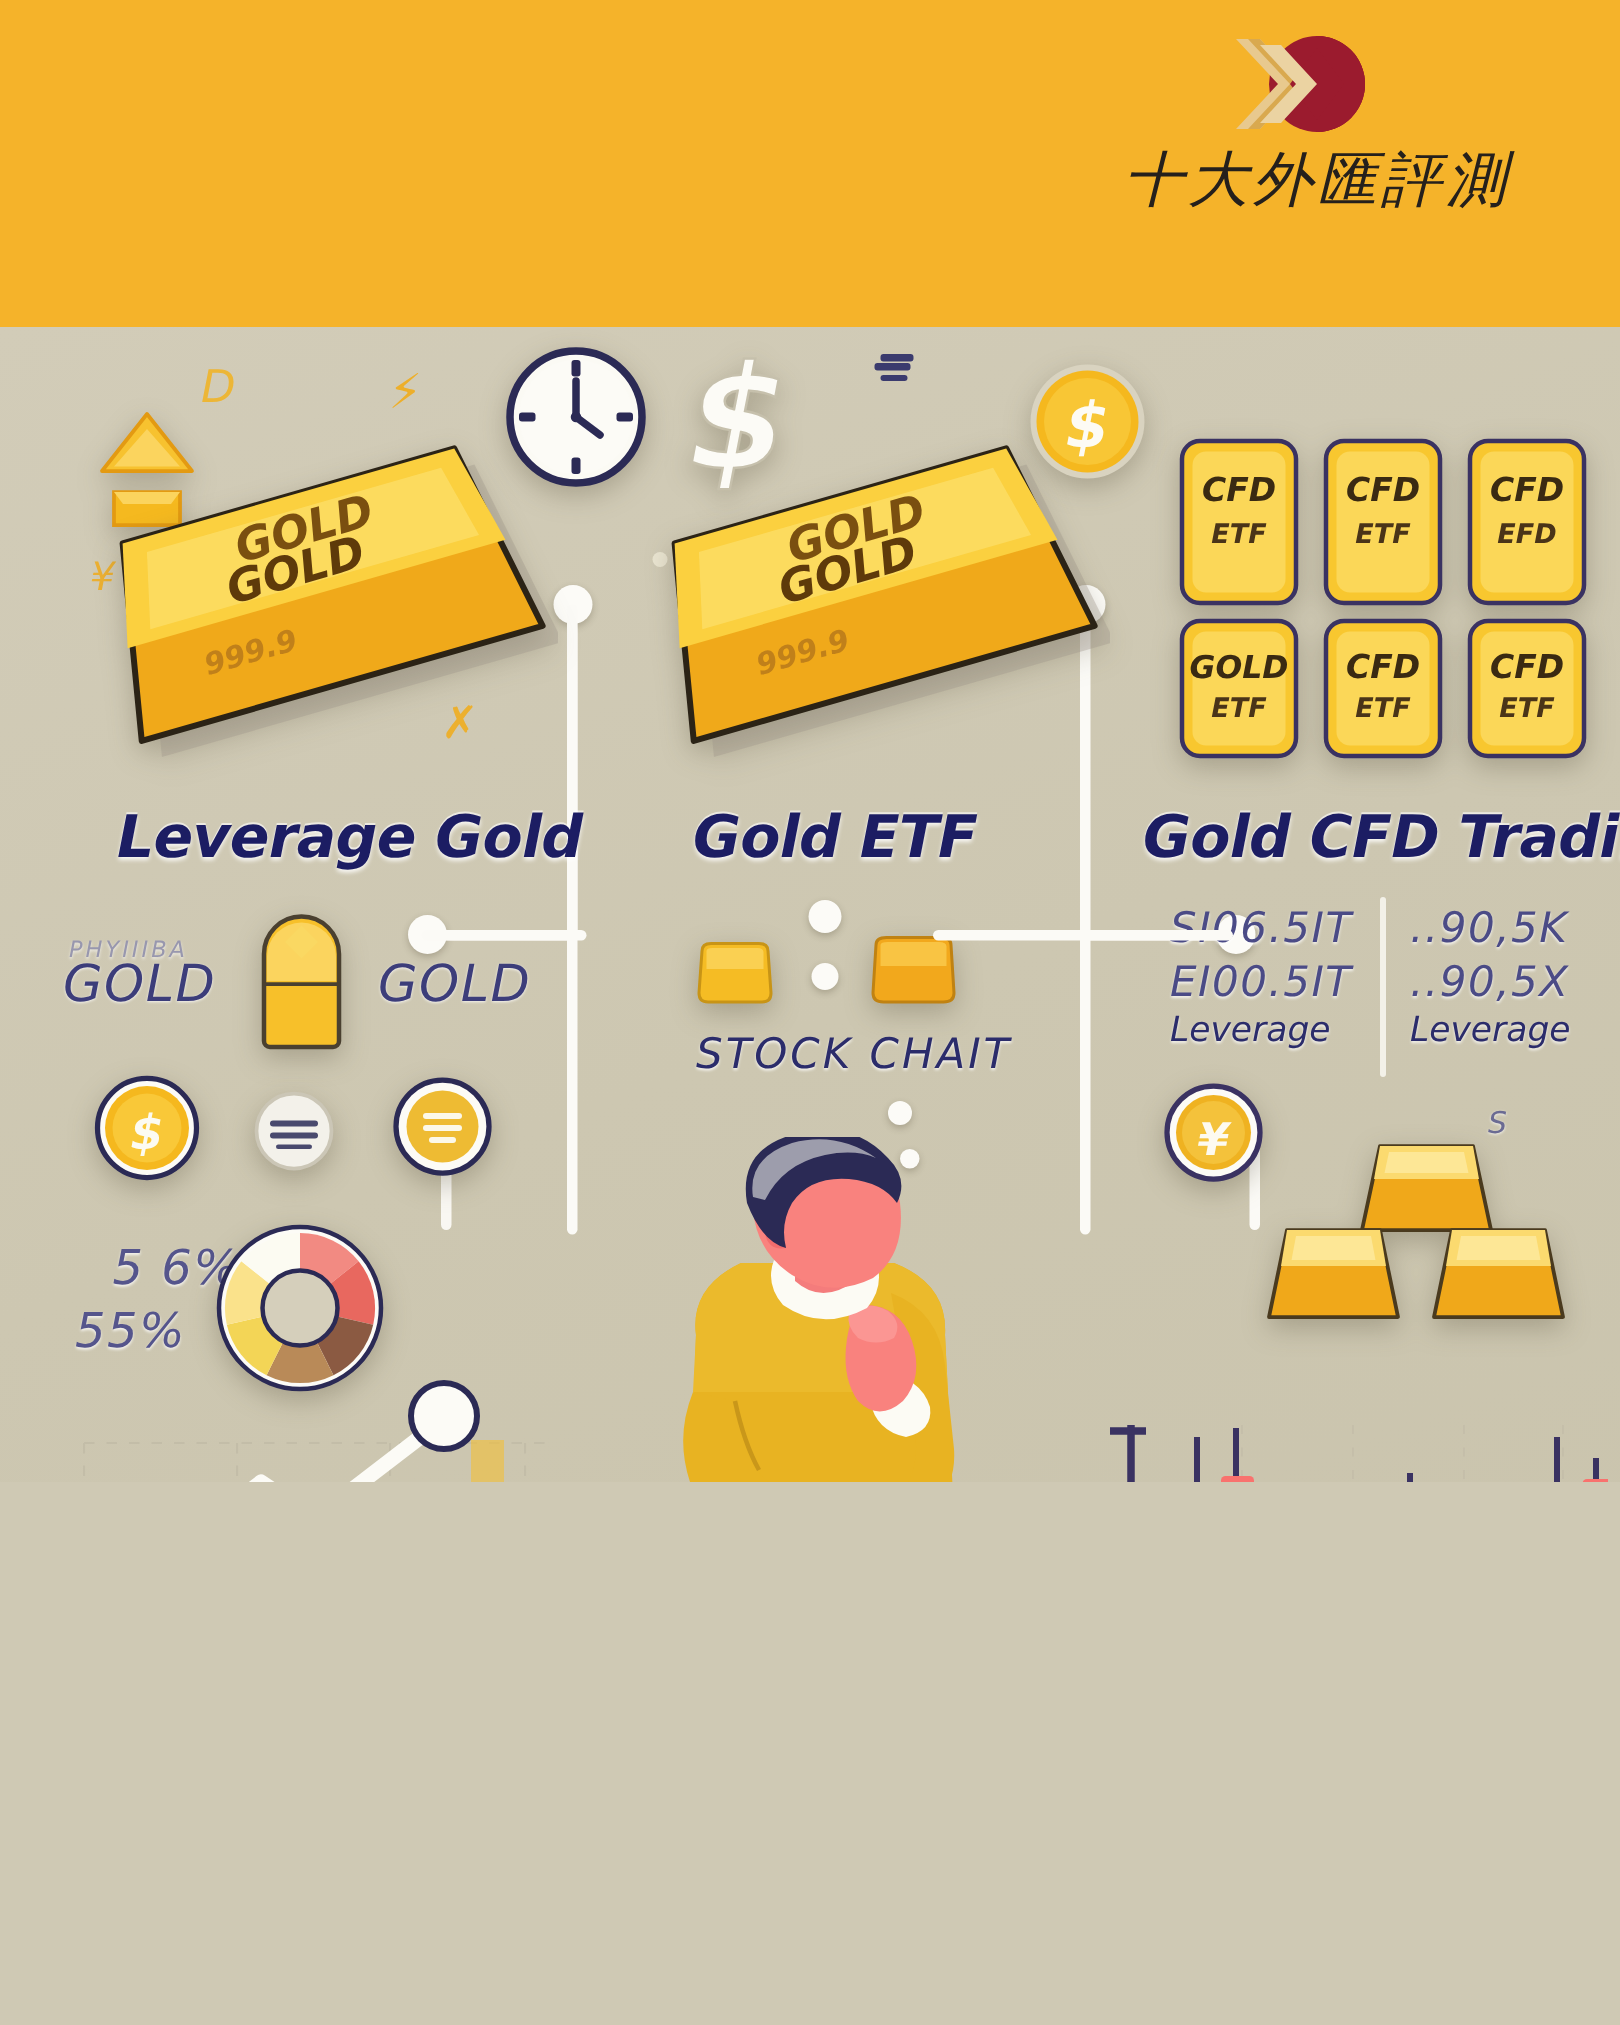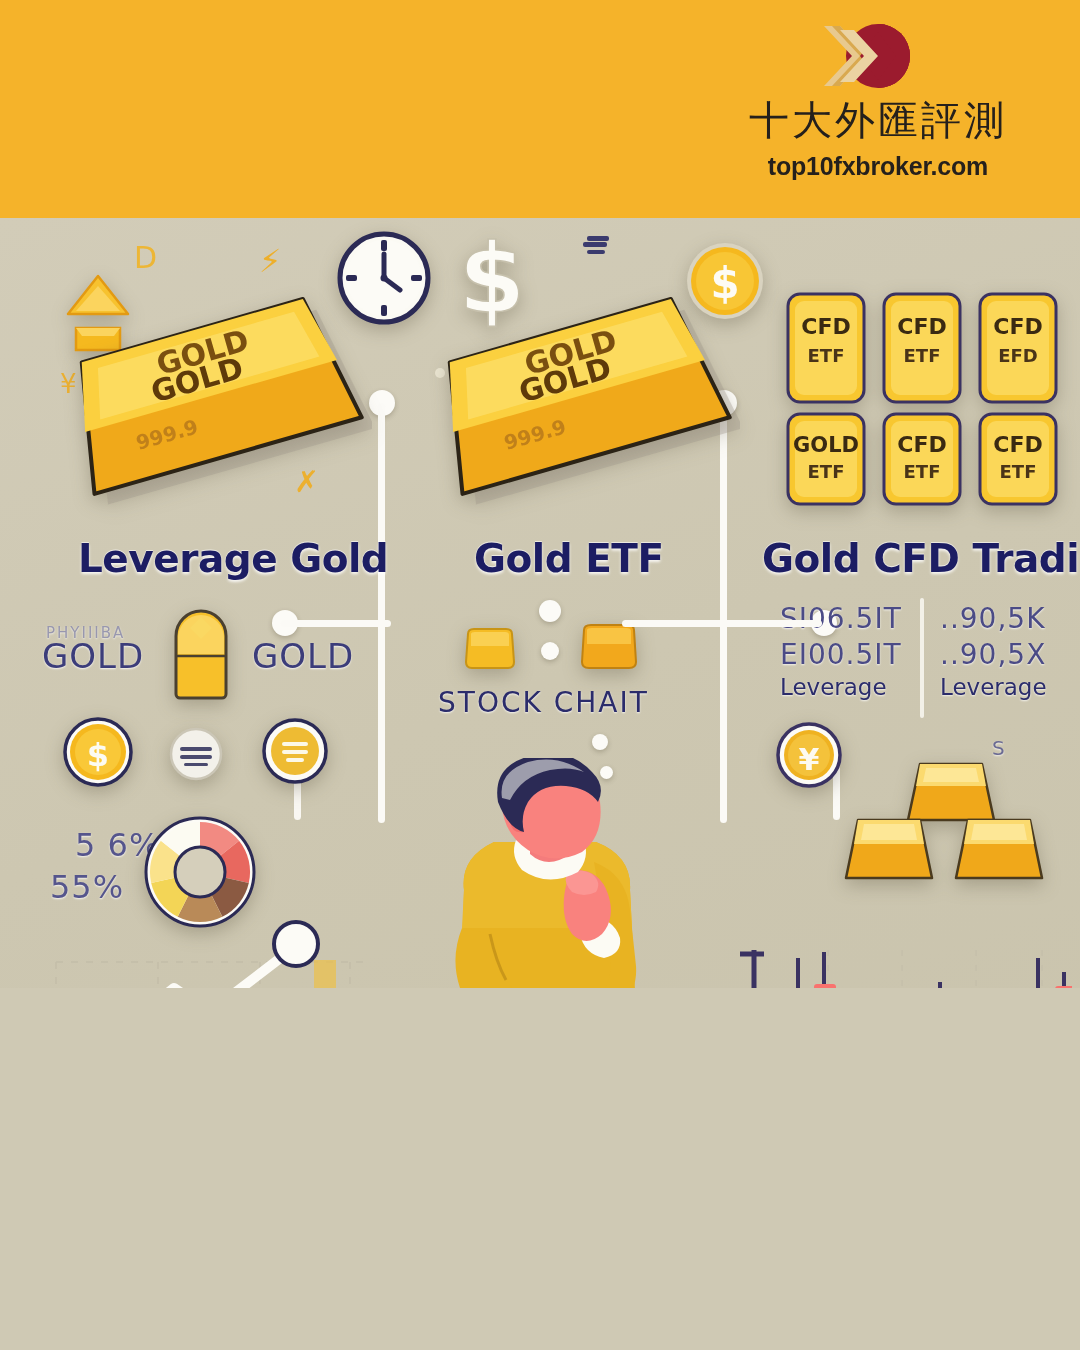--- a/index.html
+++ b/index.html
@@ -2,21 +2,21 @@
 <html><head>
 <meta charset="utf-8">
 <style>
   * { box-sizing: border-box; margin: 0; padding: 0; }
   html, body {
     width: 1080px; height: 1350px;
     font-family: "Liberation Sans", sans-serif;
     background: #cfc9b4;
     overflow: hidden;
   }
-  .page { position: relative; width: 1080px; height: 988px; overflow: hidden; }
+  .page { position: relative; width: 1080px; height: 988px; overflow: hidden; font-style: italic; }
 
   
   .header {
     position: absolute; left: 0; top: 0;
     width: 1080px; height: 218px;
     background: #f5b32a;
   }
   .brand {
     position: absolute; right: 52px; top: 18px;
     width: 300px; text-align: center;
@@ -98,21 +98,20 @@
       <svg class="brand-logo" viewBox="0 0 300 76">
         <path d="M150 6 L150 70 A32 32 0 0 0 150 6 Z" fill="#9B1B2E"></path>
         <path d="M150 6 A32 32 0 0 1 150 70 L150 6 Z" fill="#9B1B2E"></path>
         <circle cx="150" cy="38" r="32" fill="#9B1B2E"></circle>
         <polygon points="112,8 140,38 112,68 96,68 124,38 96,8" fill="#E8C98E"></polygon>
         <polygon points="112,8 140,38 112,68 104,68 132,38 104,8" fill="#D9A94F"></polygon>
         <polygon points="132,38 150,14 168,38 150,62" fill="#9B1B2E"></polygon>
         <polygon points="126,12 150,38 126,64 112,64 136,38 112,12" fill="#EBD3A2"></polygon>
       </svg>
       <div class="brand-cn">十大外匯評測</div>
-      <div class="brand-url">top10fxbroker.com</div>
     </div>
   </div>
 
   <div class="canvas">
 
     <div class="conn conn-v" style="left:378px; top:185px; height:420px;"></div>
     <div class="node" style="left:369px; top:172px;"></div>
     <div class="conn conn-h" style="left:281px; top:402px; width:104px;"></div>
     <div class="node" style="left:272px; top:392px;"></div>
     <div class="conn conn-v" style="left:378px; top:402px; height:8px;"></div>
@@ -236,21 +235,21 @@
       </g>
       <g>
         <rect x="198" y="128" width="76" height="90" rx="12" fill="#F8C72F" stroke="#3A3262" stroke-width="3"></rect>
         <rect x="205" y="135" width="62" height="76" rx="9" fill="#FBD758"></rect>
         <text x="236" y="166" text-anchor="middle" font-family="DejaVu Sans" font-size="22" font-weight="bold" fill="#3A2A12">CFD</text>
         <text x="236" y="192" text-anchor="middle" font-family="DejaVu Sans" font-size="18" font-weight="bold" fill="#4A3418">ETF</text>
       </g>
     </svg>
 
     <div class="sec-title" style="left:78px; top:318px;">Leverage Gold</div>
-    <div class="sec-title" style="left:474px; top:318px;">Gold ETF</div>
+    <div class="sec-title" style="left:462px; top:318px;">Gold ETF</div>
     <div class="sec-title" style="left:762px; top:318px;">Gold CFD Trading</div>
 
     <div class="lbl lbl-faint" style="left:46px; top:406px;">PHYIIIBA</div>
     <div class="lbl lbl-gold" style="left:42px; top:418px;">GOLD</div>
     <div class="lbl lbl-gold" style="left:252px; top:418px;">GOLD</div>
 
     <svg class="art shadow-soft" style="left:170px; top:384px; width:62px; height:100px;" viewBox="0 0 62 100">
       <path d="M6 34 A25 25 0 0 1 56 34 L56 92 A4 4 0 0 1 52 96 L10 96 A4 4 0 0 1 6 92 Z" fill="#F7C02A" stroke="#4A4030" stroke-width="3"></path>
       <path d="M8 36 A23 23 0 0 1 54 36 L54 52 L8 52 Z" fill="#FBD45E"></path>
       <line x1="6" y1="54" x2="56" y2="54" stroke="#4A4030" stroke-width="2.5"></line>
@@ -298,21 +297,21 @@
       <path d="M6 8 Q6 3 12 3 L44 3 Q50 3 50 8 L52 36 Q52 42 46 42 L10 42 Q4 42 4 36 Z" fill="#F5BC24" stroke="#C89416" stroke-width="2"></path>
       <path d="M9 8 Q9 6 13 6 L43 6 Q47 6 47 9 L47 20 L9 20 Z" fill="#FBD45E" opacity=".8"></path>
     </svg>
     <svg class="art shadow-soft" style="left:578px; top:404px; width:62px; height:50px;" viewBox="0 0 62 50">
       <path d="M6 8 Q6 3 13 3 L49 3 Q56 3 56 8 L58 40 Q58 46 51 46 L11 46 Q4 46 4 40 Z" fill="#F2A81C" stroke="#C08212" stroke-width="2"></path>
       <path d="M9 8 Q9 6 14 6 L48 6 Q53 6 53 9 L53 22 L9 22 Z" fill="#FAC94A" opacity=".85"></path>
     </svg>
     <div class="node" style="left:539px; top:382px; width:22px; height:22px;"></div>
     <div class="node" style="left:541px; top:424px; width:18px; height:18px;"></div>
 
-    <div class="lbl lbl-stock" style="left:438px; top:468px;">STOCK CHAIT</div>
+    <div class="lbl lbl-stock" style="left:464px; top:468px;">STOCK CHAIT</div>
 
     <div class="node" style="left:592px; top:516px; width:16px; height:16px;"></div>
     <div class="node" style="left:600px; top:548px; width:13px; height:13px;"></div>
 
     <div class="vsep" style="left:920px; top:380px; height:120px;"></div>
 
     <div class="lbl lbl-num" style="left:780px; top:384px;">SI06.5IT</div>
     <div class="lbl lbl-num" style="left:780px; top:420px;">EI00.5IT</div>
     <div class="lbl lbl-lev" style="left:780px; top:456px;">Leverage</div>
 

